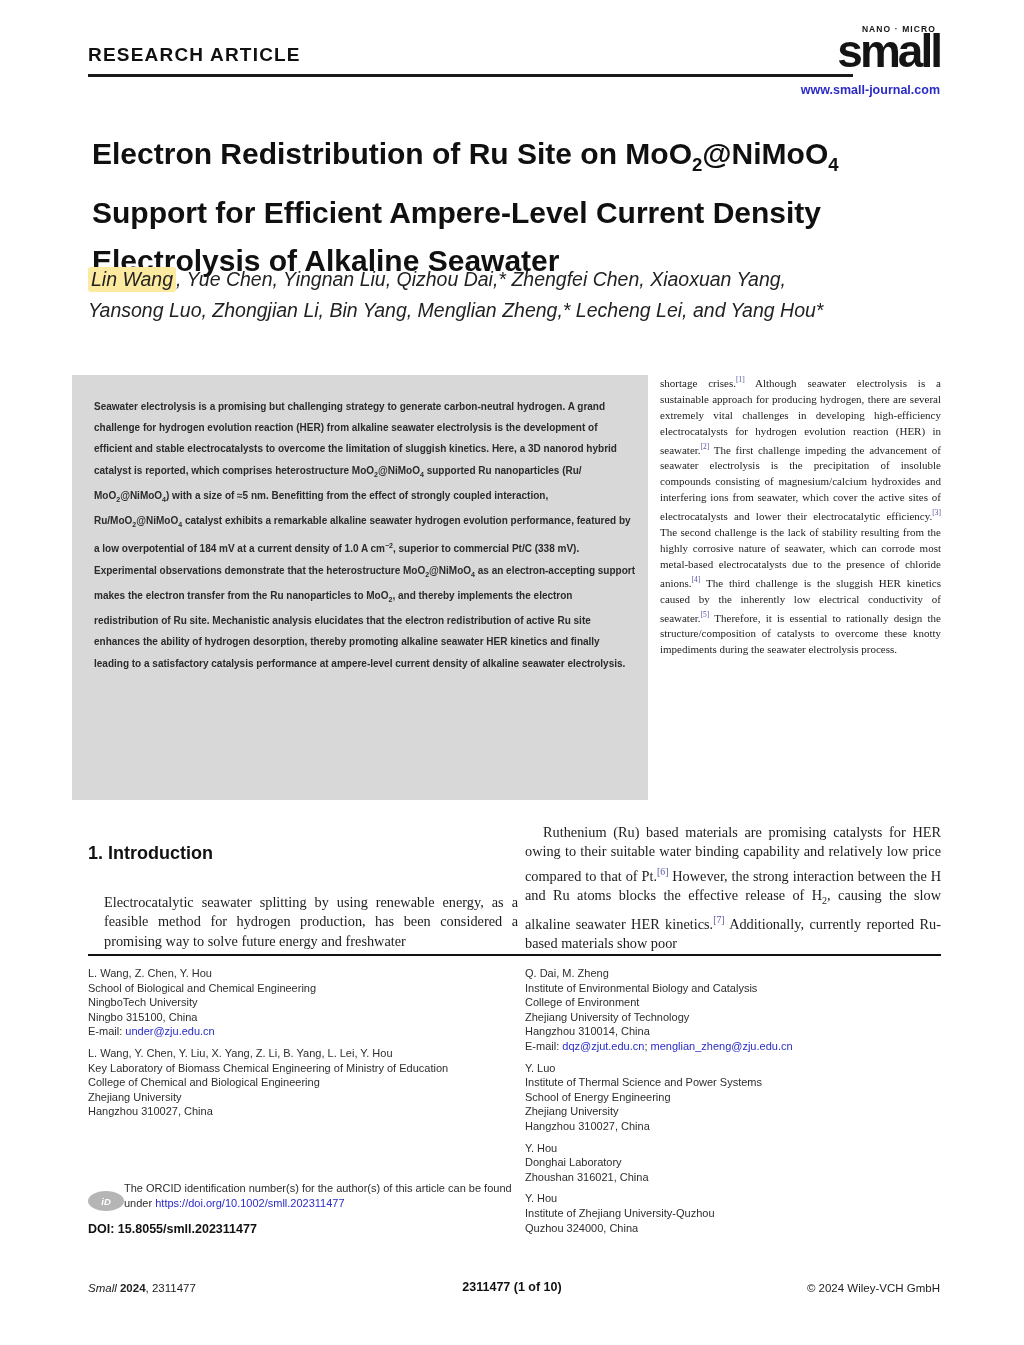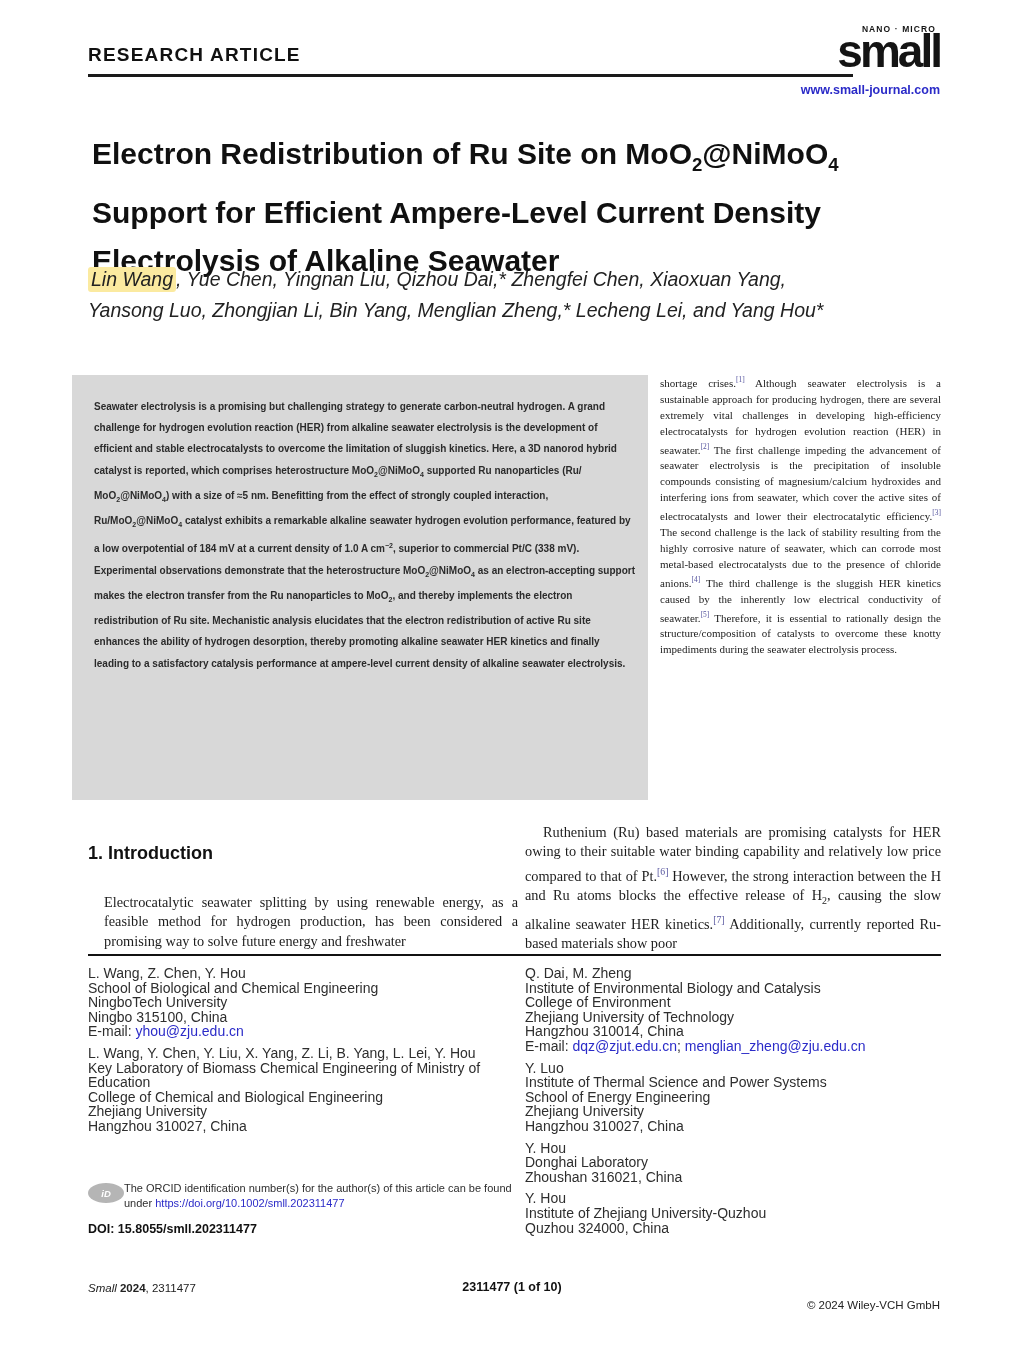--- a/index.html
+++ b/index.html
@@ -29,37 +29,37 @@
   
   .serif { font-family:"Liberation Serif", serif; text-align:justify; color:#1c1c1c; }
   .col-narrow { position:absolute; left:660px; top:372px; width:281px; font-size:11px; line-height:16px; }
   .right-p2 { position:absolute; left:525px; top:823px; width:416px; margin:0; font-size:14.3px; line-height:19.3px; text-indent:18px; }
   .intro-h { position:absolute; left:88px; top:843px; margin:0; font-size:18px; font-weight:bold; color:#111; }
   .intro-p { position:absolute; left:88px; top:877px; width:414px; margin:16px; font-size:14.3px; line-height:19.3px; }
   .serif sub { font-size:70%; }
   sup.ref { color:var(--ref); font-size:68%; }
   
   .rule2 { position:absolute; left:88px; top:954px; width:853px; height:1.5px; background:#111; }
-  .fn { font-size:14px; line-height:14.6px; color:#2e2e2e; }
+  .fn { font-size:11px; line-height:14.6px; color:#2e2e2e; }
   .fn p { margin:0 0 7px 0; }
   .fn-left  { position:absolute; left:88px;  top:966px; width:432px; }
   .fn-right { position:absolute; left:525px; top:966px; width:432px; }
   .link { color:var(--link); text-decoration:none; cursor:pointer; }
   .orcid { position:absolute; left:88px; top:1181px; width:445px; }
   .orcid-icon {
     float:left; width:36px; height:20px; border-radius:50%; background:#b5b5b5; color:#fff;
     font-size:9.5px; font-weight:bold; display:flex; align-items:center; justify-content:center;
-    margin-top:2px; font-style:italic;
+    margin-top:10px; font-style:italic;
   }
   .orcid-text { display:block; margin-left:30px; font-size:11px; line-height:14.8px; color:#2e2e2e; }
   .doi { position:absolute; left:88px; top:1222px; font-size:12.5px; font-weight:bold; color:#111; }
   
   .f-left  { position:absolute; left:88px; top:1282px; font-size:11.5px; color:#222; }
   .f-center{ position:absolute; left:0; right:0; top:1280px; text-align:center; font-size:12.5px; font-weight:bold; color:#111; }
-  .f-right { position:absolute; right:84px; top:1282px; font-size:11.5px; color:#222;margin-top:17px; }
+  .f-right { position:absolute; right:84px; top:1282px; font-size:11.5px; color:#222; }
 </style>
 </head>
 <body>
 
 <div class="page">
 
   <div class="kicker">RESEARCH ARTICLE</div>
 
   <div class="logo">
     <div class="logo-top">NANO · MICRO</div>
@@ -80,21 +80,21 @@
 
   <h2 class="intro-h">1. Introduction</h2>
 
   <p class="intro-p serif">Electrocatalytic seawater splitting by using renewable energy, as a feasible method for hydrogen production, has been considered a promising way to solve future energy and freshwater</p>
 
   <p class="right-p2 serif">Ruthenium (Ru) based materials are promising catalysts for HER owing to their suitable water binding capability and relatively low price compared to that of Pt.<sup class="ref">[6]</sup> However, the strong interaction between the H and Ru atoms blocks the effective release of H<sub>2</sub>, causing the slow alkaline seawater HER kinetics.<sup class="ref">[7]</sup> Additionally, currently reported Ru-based materials show poor</p>
 
   <div class="rule2"></div>
 
   <div class="fn fn-left">
-    <p>L. Wang, Z. Chen, Y. Hou<br>School of Biological and Chemical Engineering<br>NingboTech University<br>Ningbo 315100, China<br>E-mail: <a class="link">yhou@zju.edu.cn</a></p>
+    <p>L. Wang, Z. Chen, Y. Hou<br>School of Biological and Chemical Engineering<br>NingboTech University<br>Ningbo 315100, China<br>E-mail: <a class="link">under@zju.edu.cn</a></p>
     <p>L. Wang, Y. Chen, Y. Liu, X. Yang, Z. Li, B. Yang, L. Lei, Y. Hou<br>Key Laboratory of Biomass Chemical Engineering of Ministry of Education<br>College of Chemical and Biological Engineering<br>Zhejiang University<br>Hangzhou 310027, China</p>
   </div>
 
   <div class="fn fn-right">
     <p>Q. Dai, M. Zheng<br>Institute of Environmental Biology and Catalysis<br>College of Environment<br>Zhejiang University of Technology<br>Hangzhou 310014, China<br>E-mail: <a class="link">dqz@zjut.edu.cn</a>; <a class="link">menglian_zheng@zju.edu.cn</a></p>
     <p>Y. Luo<br>Institute of Thermal Science and Power Systems<br>School of Energy Engineering<br>Zhejiang University<br>Hangzhou 310027, China</p>
     <p>Y. Hou<br>Donghai Laboratory<br>Zhoushan 316021, China</p>
     <p>Y. Hou<br>Institute of Zhejiang University-Quzhou<br>Quzhou 324000, China</p>
   </div>
 

